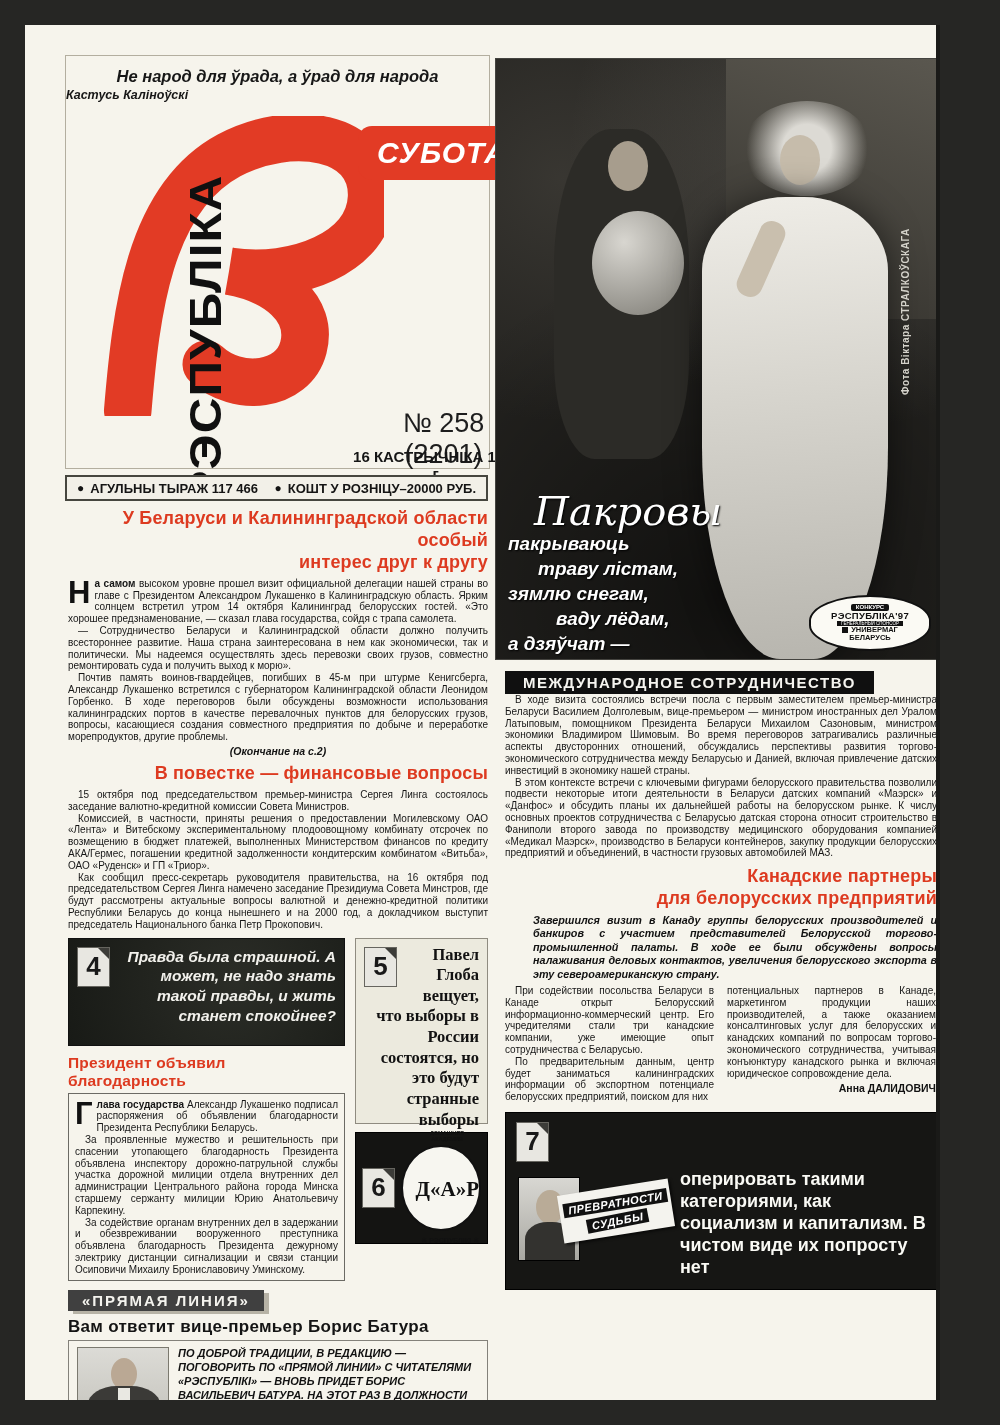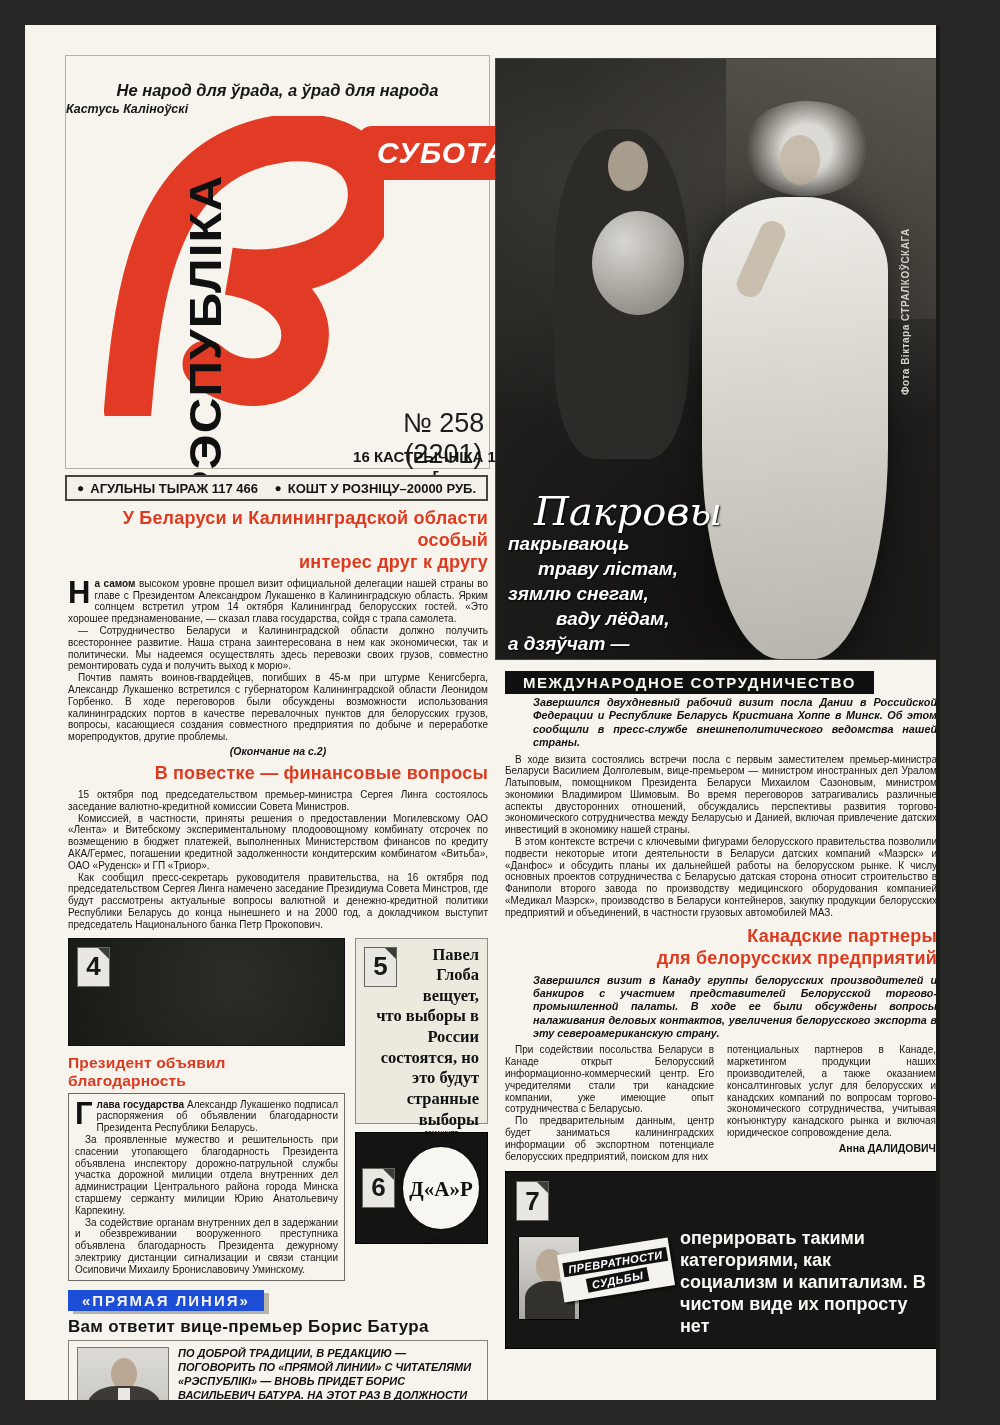--- a/index.html
+++ b/index.html
@@ -3,21 +3,21 @@
 <meta charset="utf-8">
 <style>
   html,body{margin:0;padding:0;background:#4a4a48;}
   *{box-sizing:border-box;}
   .stage{position:relative;width:1000px;height:1425px;background:#262624;font-family:"Liberation Sans",sans-serif;overflow:hidden;}
   .paper{position:absolute;left:25px;top:25px;width:915px;height:1375px;background:#f6f4ec;overflow:hidden;}
   .edge-strip{position:absolute;right:0;top:0;width:4px;height:100%;background:#1a1a18;}
 
   
   .masthead{position:absolute;left:40px;top:30px;width:425px;height:414px;border:1px solid #b3ae9f;}
-  .motto1{margin-top:25px;text-align:center;font-weight:bold;font-style:italic;font-size:16.5px;color:#171717;}
+  .motto1{margin-top:11px;text-align:center;font-weight:bold;font-style:italic;font-size:16.5px;color:#171717;}
   .motto2{margin-top:2px;text-align:left;padding-right:38px;font-weight:bold;font-style:italic;font-size:12.5px;color:#171717;}
   .logo-svg{position:absolute;left:8px;top:60px;}
   .vtitle{position:absolute;left:-30px;top:258px;width:340px;text-align:center;transform:rotate(-90deg) scale(1.12,1);font-weight:bold;font-size:44px;letter-spacing:1px;color:#101010;font-family:"Liberation Sans",sans-serif;}
   .subota{position:absolute;left:292px;top:70px;width:168px;height:54px;background:#e23b25;border-radius:14px;display:flex;align-items:center;justify-content:center;color:#fff;font-weight:bold;font-style:italic;font-size:30px;letter-spacing:1px;}
   .subota::before{content:"";position:absolute;left:-50px;top:6px;width:70px;height:44px;background:#e23b25;border-radius:22px;z-index:-1;}
   .issue-no{position:absolute;left:295px;top:352px;width:165px;text-align:center;font-size:27px;color:#1d1d1d;}
   .issue-date{position:absolute;left:282px;top:392px;width:178px;text-align:center;font-weight:bold;font-size:15px;color:#151515;}
   .circbar{position:absolute;left:40px;top:450px;width:423px;height:26px;border:2px solid #46463f;display:flex;align-items:center;justify-content:space-between;padding:0 10px;font-weight:bold;font-size:13px;color:#141414;background:#f2f0e8;}
   .circbar .item{display:flex;align-items:center;gap:6px;}
   .bullet{font-size:12px;}
@@ -65,30 +65,30 @@
   .trow{display:flex;gap:10px;margin-top:7px;}
   .subcol-a{width:277px;} .subcol-b{width:133px;}
   .tbox4{background:radial-gradient(circle at 60% 40%, #2b2d27, #181a16);height:108px;padding:8px;display:flex;gap:8px;border:1px solid #111;}
   .tbox4 .txt{flex:1;color:#f2f1ec;font-weight:bold;font-style:italic;font-size:15.5px;line-height:1.28;text-align:right;}
   .tbox5{background:#eceade;border:1px solid #8f8b80;height:186px;padding:8px;position:relative;}
   .tbox5 .txt{color:#121212;font-family:"Liberation Serif",serif;font-weight:bold;font-size:16.5px;line-height:1.25;text-align:right;margin-top:-2px;}
   .picon{width:33px;height:40px;background:#e8e7e1;border:1px solid #66655f;position:relative;display:flex;align-items:center;justify-content:center;font-weight:bold;font-size:26px;color:#191919;flex:none;}
   .picon::after{content:"";position:absolute;top:0;right:0;width:0;height:0;border-left:11px solid transparent;border-top:11px solid #3c3c38;}
   .tbox5 .picon{float:left;margin:0 6px 2px 0;}
   .tbox6{margin-top:8px;background:#141412;height:112px;border:1px solid #000;display:flex;align-items:center;gap:6px;padding:6px;}
-  .dar-circle{width:86px;height:86px;background:#f7f6f0;border:2px solid #111;border-radius:50%;display:flex;flex-direction:column;align-items:center;justify-content:center;text-align:center;line-height:1.1;gap:36px;}
+  .dar-circle{width:86px;height:86px;background:#f7f6f0;border:2px solid #111;border-radius:50%;display:flex;flex-direction:column;align-items:flex-end;justify-content:center;text-align:center;line-height:1.1;gap:36px;}
   .dar-top{font-size:5.5px;font-weight:bold;color:#111;width:64px;}
   .dar-center{font-size:21px;font-weight:bold;color:#111;font-family:"Liberation Serif",serif;}
   .dar-bottom{font-size:7px;font-weight:bold;color:#111;}
 
   .grat-head{font-weight:bold;color:#dd3a20;font-size:15.5px;margin:8px 0 3px 0;letter-spacing:.2px;}
   .grat-box{border:1px solid #6b6a64;padding:5px 6px;background:#f6f4ec;}
 
   
-  .dl-label{display:inline-block;margin-top:9px;background:#1d4ed8;color:#f4f3ee;font-weight:bold;font-size:15px;letter-spacing:2px;padding:2px 14px;box-shadow:5px 3px 0 #b7b3a6;}
+  .dl-label{display:inline-block;margin-top:9px;background:#404040;color:#f4f3ee;font-weight:bold;font-size:15px;letter-spacing:2px;padding:2px 14px;box-shadow:5px 3px 0 #b7b3a6;}
   .dl-head{font-weight:bold;color:#141414;font-size:17px;margin:6px 0 3px 0;letter-spacing:.3px;}
   .dl-box{border:1px solid #83817a;padding:6px 8px;background:#f6f4ec;}
   .dl-intro{font-weight:bold;font-style:italic;font-size:11px;line-height:1.25;color:#111;}
   .portrait{float:left;width:92px;height:84px;margin:0 9px 3px 0;border:1px solid #7b796f;background:linear-gradient(#dcdbd6,#c2c1ba);position:relative;overflow:hidden;}
   .p-head{position:absolute;left:33px;top:10px;width:26px;height:32px;background:#baa894;border-radius:50%;}
   .p-suit{position:absolute;left:10px;top:38px;width:72px;height:46px;background:#3b3a37;border-radius:40% 40% 0 0;}
   .p-shirt{position:absolute;left:40px;top:40px;width:12px;height:22px;background:#e9e8e2;}
 
   
   .banner{display:inline-block;background:#101010;color:#f6f5f0;font-weight:bold;font-size:15px;letter-spacing:1.5px;padding:3px 18px;}
@@ -151,20 +151,30 @@
       <div class="poem">
         <div class="poem-title">Пакровы</div>
         <div class="poem-line">пакрываюць</div>
         <div class="poem-line ind1">траву лістам,</div>
         <div class="poem-line">зямлю снегам,</div>
         <div class="poem-line ind2">ваду лёдам,</div>
         <div class="poem-line">а дзяўчат —</div>
         <div class="poem-line ind3">шлюбным чэпкам</div>
       </div>
       <div class="credit">Фота Віктара СТРАЛКОЎСКАГА</div>
+      <div class="badge">
+        <span class="b1">КОНКУРС</span>
+        <span class="b2">РЭСПУБЛІКА'97</span>
+        <span class="b3">ГЕНЕРАЛЬНЫЙ СПОНСОР</span>
+        <span class="b4row">
+          <span class="sq"></span>
+          <span class="b4">УНИВЕРМАГ</span>
+        </span>
+        <span class="b5">БЕЛАРУСЬ</span>
+      </div>
     </div>
 
     <div class="col-left">
 
       <div>
         <h2 class="red-head">У Беларуси и Калининградской области особый
 интерес друг к другу</h2>
         <div class="btxt">
           <p class="first">
             <span class="dropcap">Н</span><span class="lead-b">а самом</span><span> высоком уровне прошел визит официальной делегации нашей страны во главе с Президентом Александром Лукашенко в Калининградскую область. Ярким солнцем встретил утром 14 октября Калининград белорусских гостей. «Это хорошее предзнаменование, — сказал глава государства, сойдя с трапа самолета.</span>
@@ -181,20 +191,21 @@
           <p>15 октября под председательством премьер-министра Сергея Линга состоялось заседание валютно-кредитной комиссии Совета Министров.</p>
           <p>Комиссией, в частности, приняты решения о предоставлении Могилевскому ОАО «Лента» и Витебскому экспериментальному плодоовощному комбинату отсрочек по возмещению в бюджет платежей, выполненных Министерством финансов по кредиту АКА/Гермес, погашении кредитной задолженности кондитерским комбинатом «Витьба», ОАО «Руденск» и ГП «Триор».</p>
           <p>Как сообщил пресс-секретарь руководителя правительства, на 16 октября под председательством Сергея Линга намечено заседание Президиума Совета Минстров, где будут рассмотрены актуальные вопросы валютной и денежно-кредитной политики Республики Беларусь до конца нынешнего и на 2000 год, а докладчиком выступит председатель Национального банка Петр Прокопович.</p>
         </div>
       </div>
 
       <div class="trow">
         <div class="subcol-a">
           <div class="tbox4">
             <div class="picon">4</div>
+            <div class="txt">Правда была страшной. А может, не надо знать такой правды, и жить станет спокойнее?</div>
           </div>
           <h3 class="grat-head">Президент объявил благодарность</h3>
           <div class="grat-box btxt">
             <p class="first">
               <span class="dropcap">Г</span><span class="lead-b">лава государства</span><span> Александр Лукашенко подписал распоряжения об объявлении благодарности Президента Республики Беларусь.</span>
             </p>
             <p>За проявленные мужество и решительность при спасении утопающего благодарность Президента объявлена инспектору дорожно-патрульной службы участка дорожной милиции отдела внутренних дел администрации Центрального района города Минска старшему сержанту милиции Юрию Анатольевичу Карпекину.</p>
             <p>За содействие органам внутренних дел в задержании и обезвреживании вооруженного преступника объявлена благодарность Президента дежурному электрику дистанции сигнализации и связи станции Осиповичи Михаилу Брониславовичу Уминскому.</p>
           </div>
         </div>
@@ -226,21 +237,20 @@
           <div class="dl-intro">ПО ДОБРОЙ ТРАДИЦИИ, В РЕДАКЦИЮ — ПОГОВОРИТЬ ПО «ПРЯМОЙ ЛИНИИ» С ЧИТАТЕЛЯМИ «РЭСПУБЛІКІ» — ВНОВЬ ПРИДЕТ БОРИС ВАСИЛЬЕВИЧ БАТУРА. НА ЭТОТ РАЗ В ДОЛЖНОСТИ ВИЦЕ-ПРЕМЬЕРА.</div>
 
         </div>
       </div>
     </div>
 
     <div class="col-right">
       <div class="banner">МЕЖДУНАРОДНОЕ  СОТРУДНИЧЕСТВО</div>
 
       <div>
-        <div class="lead-ital">Завершился двухдневный рабочий визит посла Дании в Российской Федерации и Республике Беларусь  Кристиана Хоппе в Минск. Об этом сообщили в пресс-службе внешнеполитического ведомства нашей страны.</div>
         <div class="btxt">
           <p>В ходе визита состоялись встречи посла с первым заместителем премьер-министра Беларуси Василием Долголевым, вице-премьером — министром иностранных дел Уралом Латыповым, помощником Президента Беларуси Михаилом Сазоновым, министром экономики Владимиром Шимовым. Во время переговоров затрагивались различные аспекты двусторонних отношений, обсуждались перспективы развития торгово- экономического сотрудничества между Беларусью и Данией, включая привлечение датских инвестиций в экономику нашей страны.</p>
           <p>В этом контексте встречи с ключевыми фигурами белорусского правительства позволили подвести некоторые итоги деятельности в Беларуси датских компаний «Маэрск» и «Данфос» и обсудить планы их дальнейшей работы на белорусском рынке. К числу основных проектов сотрудничества с Беларусью датская сторона относит строительство в Фаниполи второго завода по производству медицинского оборудования компанией «Медикал Маэрск», производство в Беларуси контейнеров, закупку продукции белорусских предприятий и объединений, в частности грузовых автомобилей МАЗ.</p>
         </div>
       </div>
 
       <div style="margin-top:7px;">
         <h2 class="red-head">Канадские партнеры
 для белорусских предприятий</h2>
         <div class="lead-ital">Завершился визит в Канаду группы белорусских производителей и банкиров с участием представителей Белорусской торгово-промышленной палаты. В ходе ее были обсуждены вопросы налаживания деловых контактов, увеличения белорусского экспорта в эту североамериканскую страну.</div>

